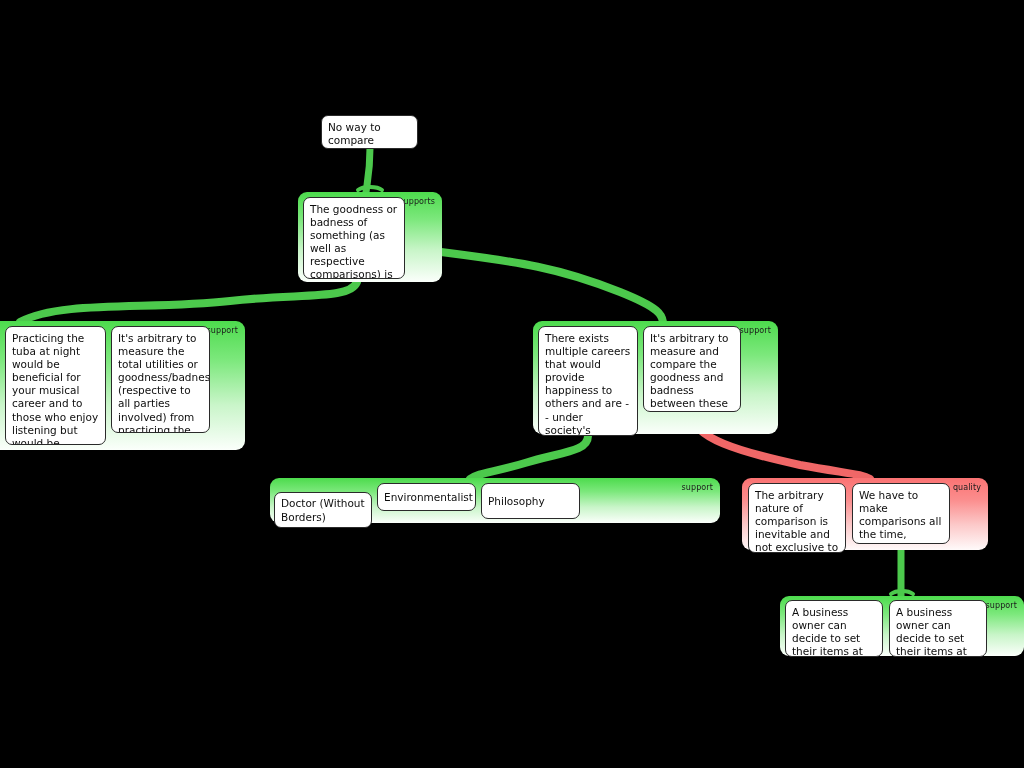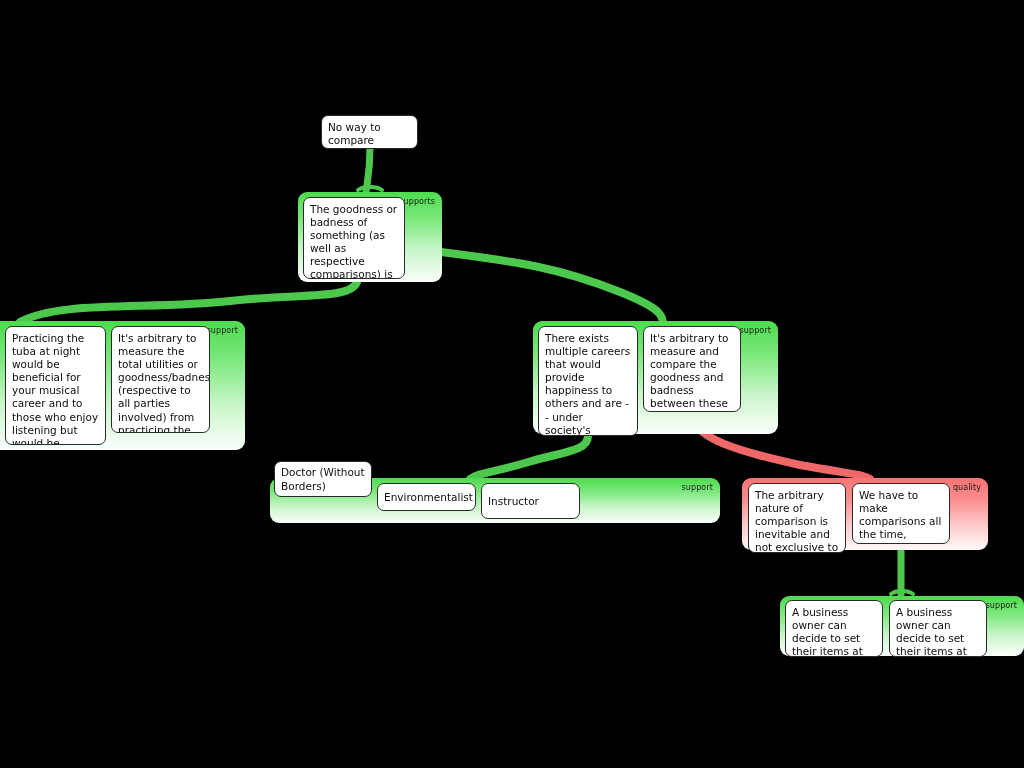--- a/index.html
+++ b/index.html
@@ -115,28 +115,28 @@
   <div class="node" style="left:538px; top:326px; width:100px; height:110px;">
     <span>There exists multiple careers that would provide happiness to others and are -- under society's parameters  -- considered good</span>
   </div>
   <div class="node" style="left:643px; top:326px; width:98px; height:86px;">
     <span>It's arbitrary to measure and compare the goodness and badness between these careers</span>
   </div>
 
   <div class="group support" style="left:270px; top:478px; width:450px; height:45px;">
     <span class="group-label">support</span>
   </div>
-  <div class="node vcenter" style="left:274px; top:461px; width:98px; height:36px;">
+  <div class="node vcenter" style="left:274px; top:492px; width:98px; height:36px;">
     <span>Doctor (Without Borders)</span>
   </div>
   <div class="node vcenter" style="left:377px; top:483px; width:99px; height:28px;">
     <span>Environmentalist</span>
   </div>
   <div class="node vcenter" style="left:481px; top:483px; width:99px; height:36px;">
-    <span>Instructor</span>
+    <span>Philosophy</span>
   </div>
 
   <div class="group oppose" style="left:742px; top:478px; width:246px; height:72px;">
     <span class="group-label">quality</span>
   </div>
   <div class="node" style="left:748px; top:483px; width:98px; height:70px;">
     <span>The arbitrary nature of comparison is inevitable and not exclusive to just utilitarianism</span>
   </div>
   <div class="node" style="left:852px; top:483px; width:98px; height:61px;">
     <span>We have to make comparisons all the time, especially regarding careers</span>

